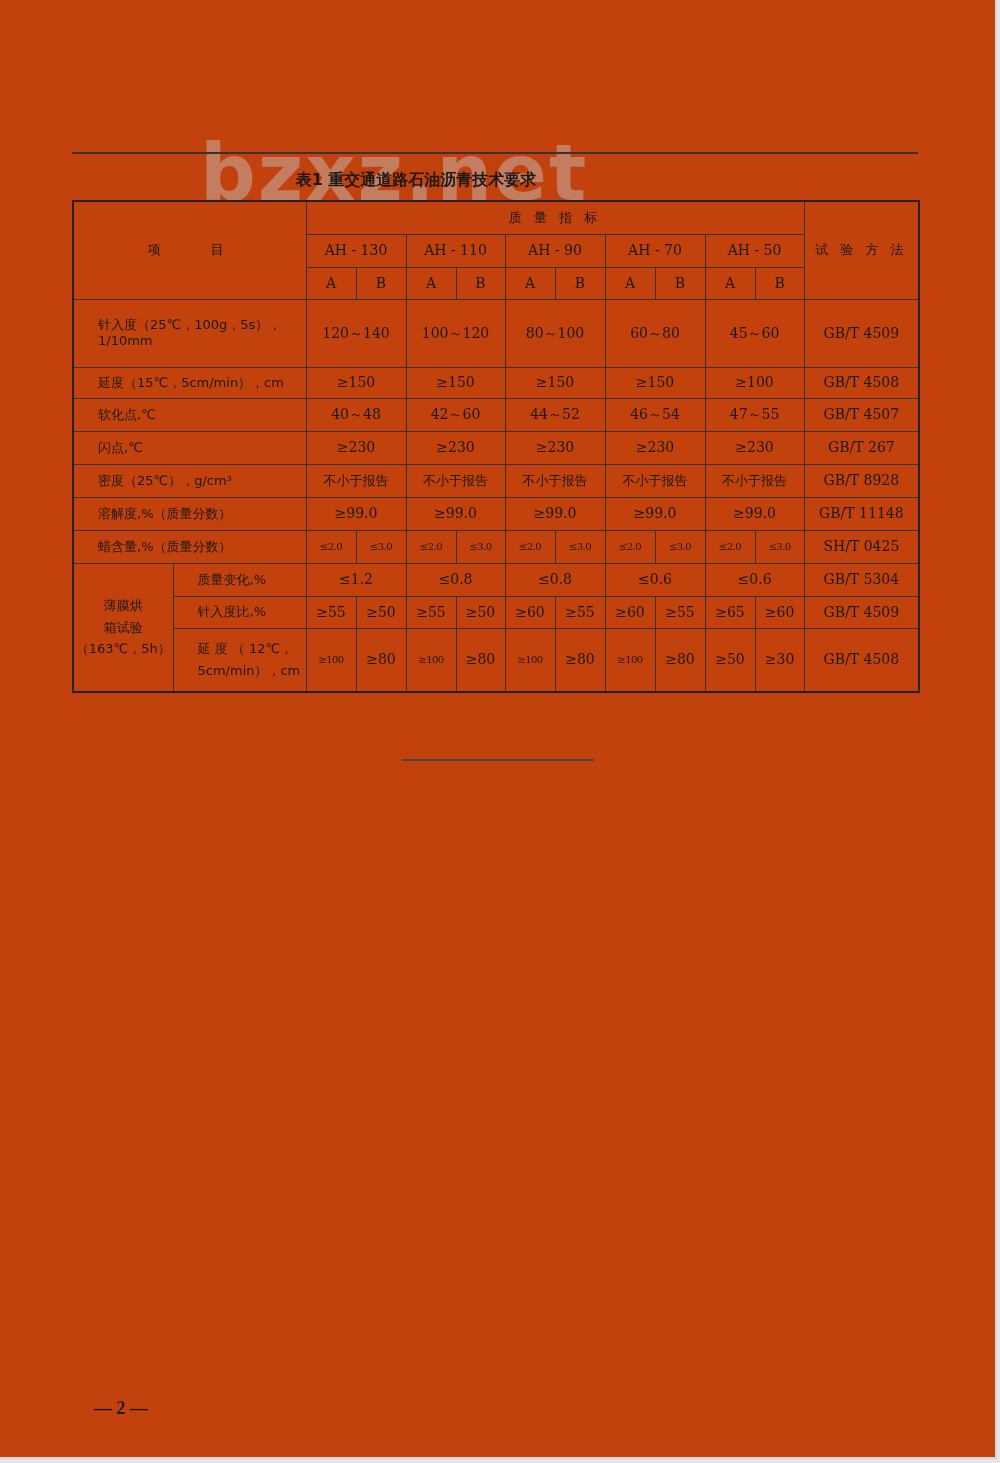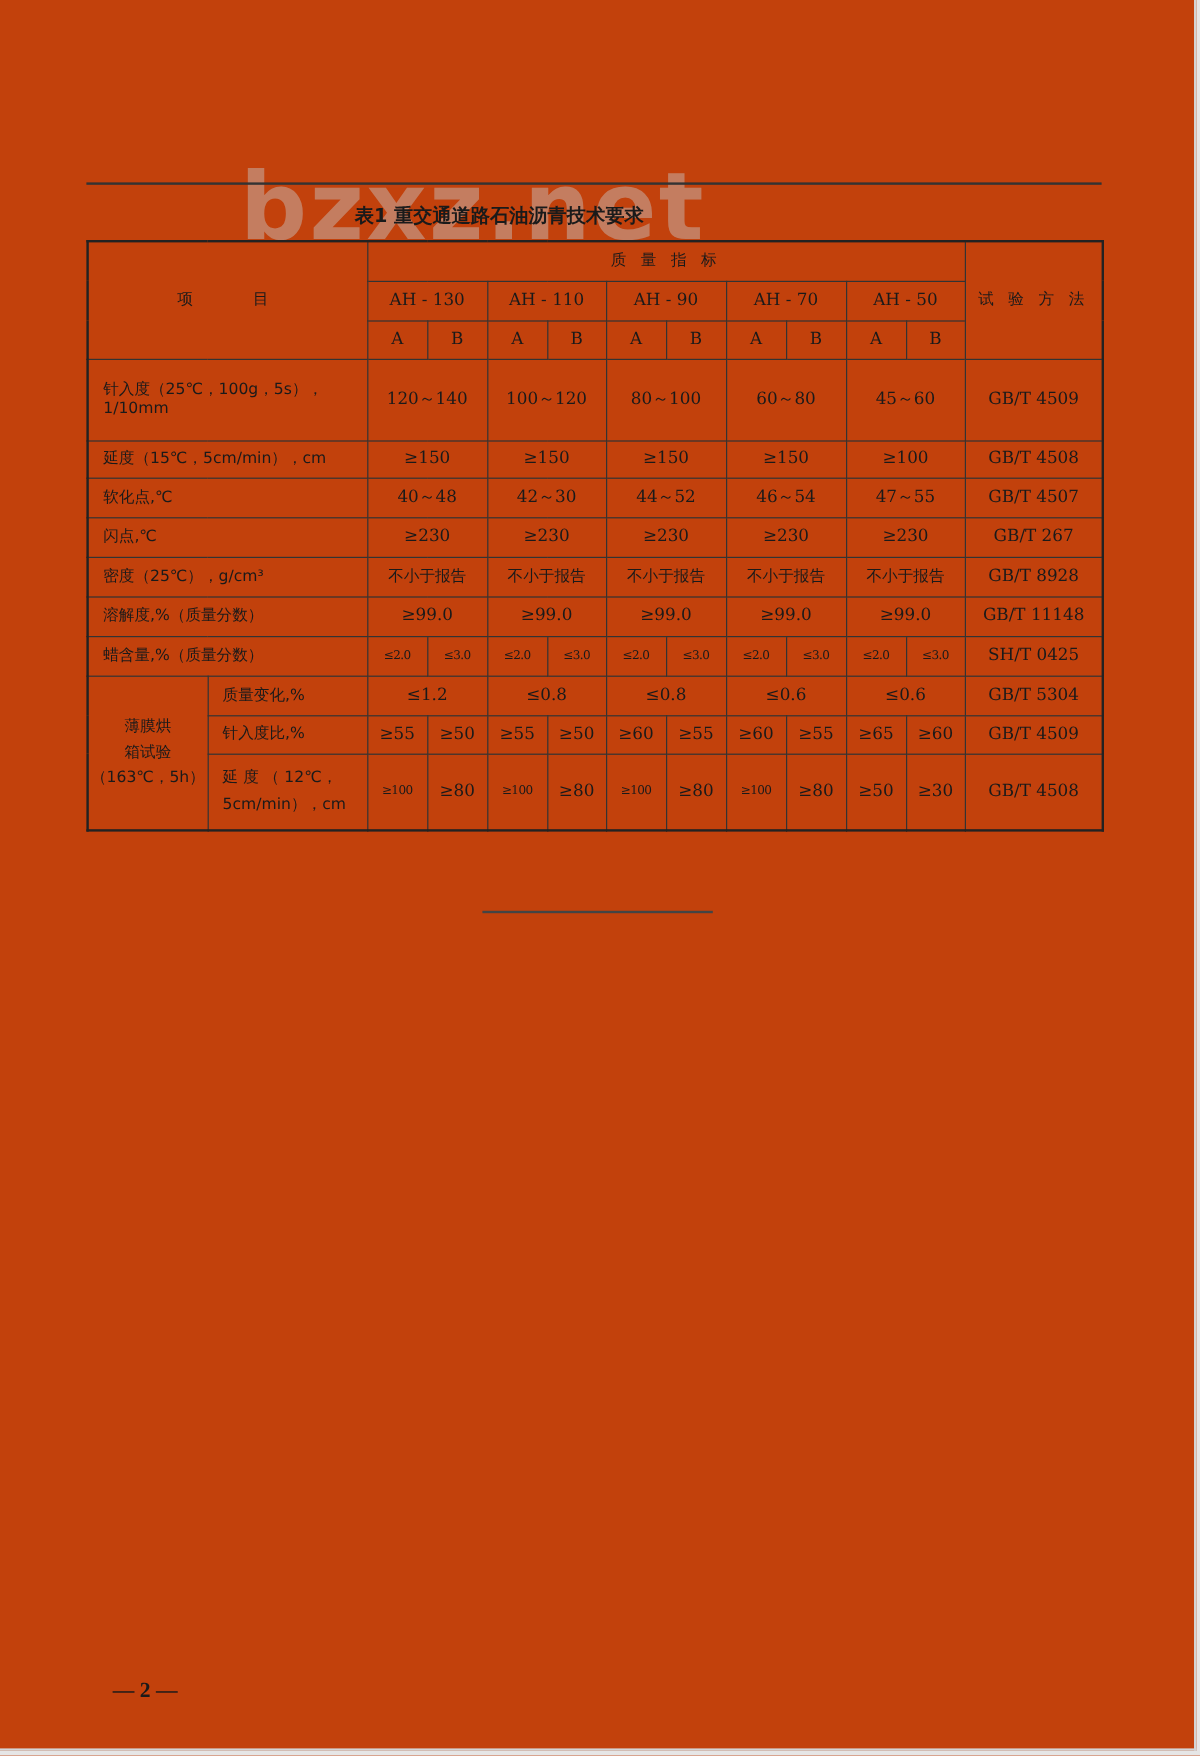--- a/index.html
+++ b/index.html
@@ -31,21 +31,21 @@
   }
   table.spec {
     position: absolute; left: 72px; top: 200px; width: 847px;
     border-collapse: collapse; table-layout: fixed;
     border: 2px solid #222; font-size: 14px;
   }
   table.spec td {
     border: 1px solid #333; text-align: center; vertical-align: middle;
     padding: 0; line-height: 1.2; overflow: hidden; white-space: nowrap;
   }
-  table.spec td.left { text-align: left; padding-left: 12px; white-space: normal; }
+  table.spec td.left { text-align: left; padding-left: 24px; white-space: normal; }
   .cjk { font-family: "DejaVu Sans", sans-serif; font-size: 13px; margin-left: 26px; }
   .sp { letter-spacing: 4px; }
   .sp2 { letter-spacing: 8px; }
   .narrow { font-size: 10px; letter-spacing: -0.5px; }
   .end-rule {
     position: absolute; left: 402px; top: 759px; width: 192px; height: 0;
     border-top: 2px solid #444;
   }
   .page-num {
     position: absolute; left: 94px; top: 1398px;
@@ -121,21 +121,21 @@
       <td colspan="2">≥150</td>
       <td colspan="2">≥150</td>
       <td colspan="2">≥150</td>
       <td colspan="2">≥100</td>
       <td>GB/T 4508</td>
     </tr>
 
     <tr style="height:33px">
       <td colspan="2" class="left cjk">软化点,℃</td>
       <td colspan="2">40～48</td>
-      <td colspan="2">42～30</td>
+      <td colspan="2">42～60</td>
       <td colspan="2">44～52</td>
       <td colspan="2">46～54</td>
       <td colspan="2">47～55</td>
       <td>GB/T 4507</td>
     </tr>
 
     <tr style="height:33px">
       <td colspan="2" class="left cjk">闪点,℃</td>
       <td colspan="2">≥230</td>
       <td colspan="2">≥230</td>

